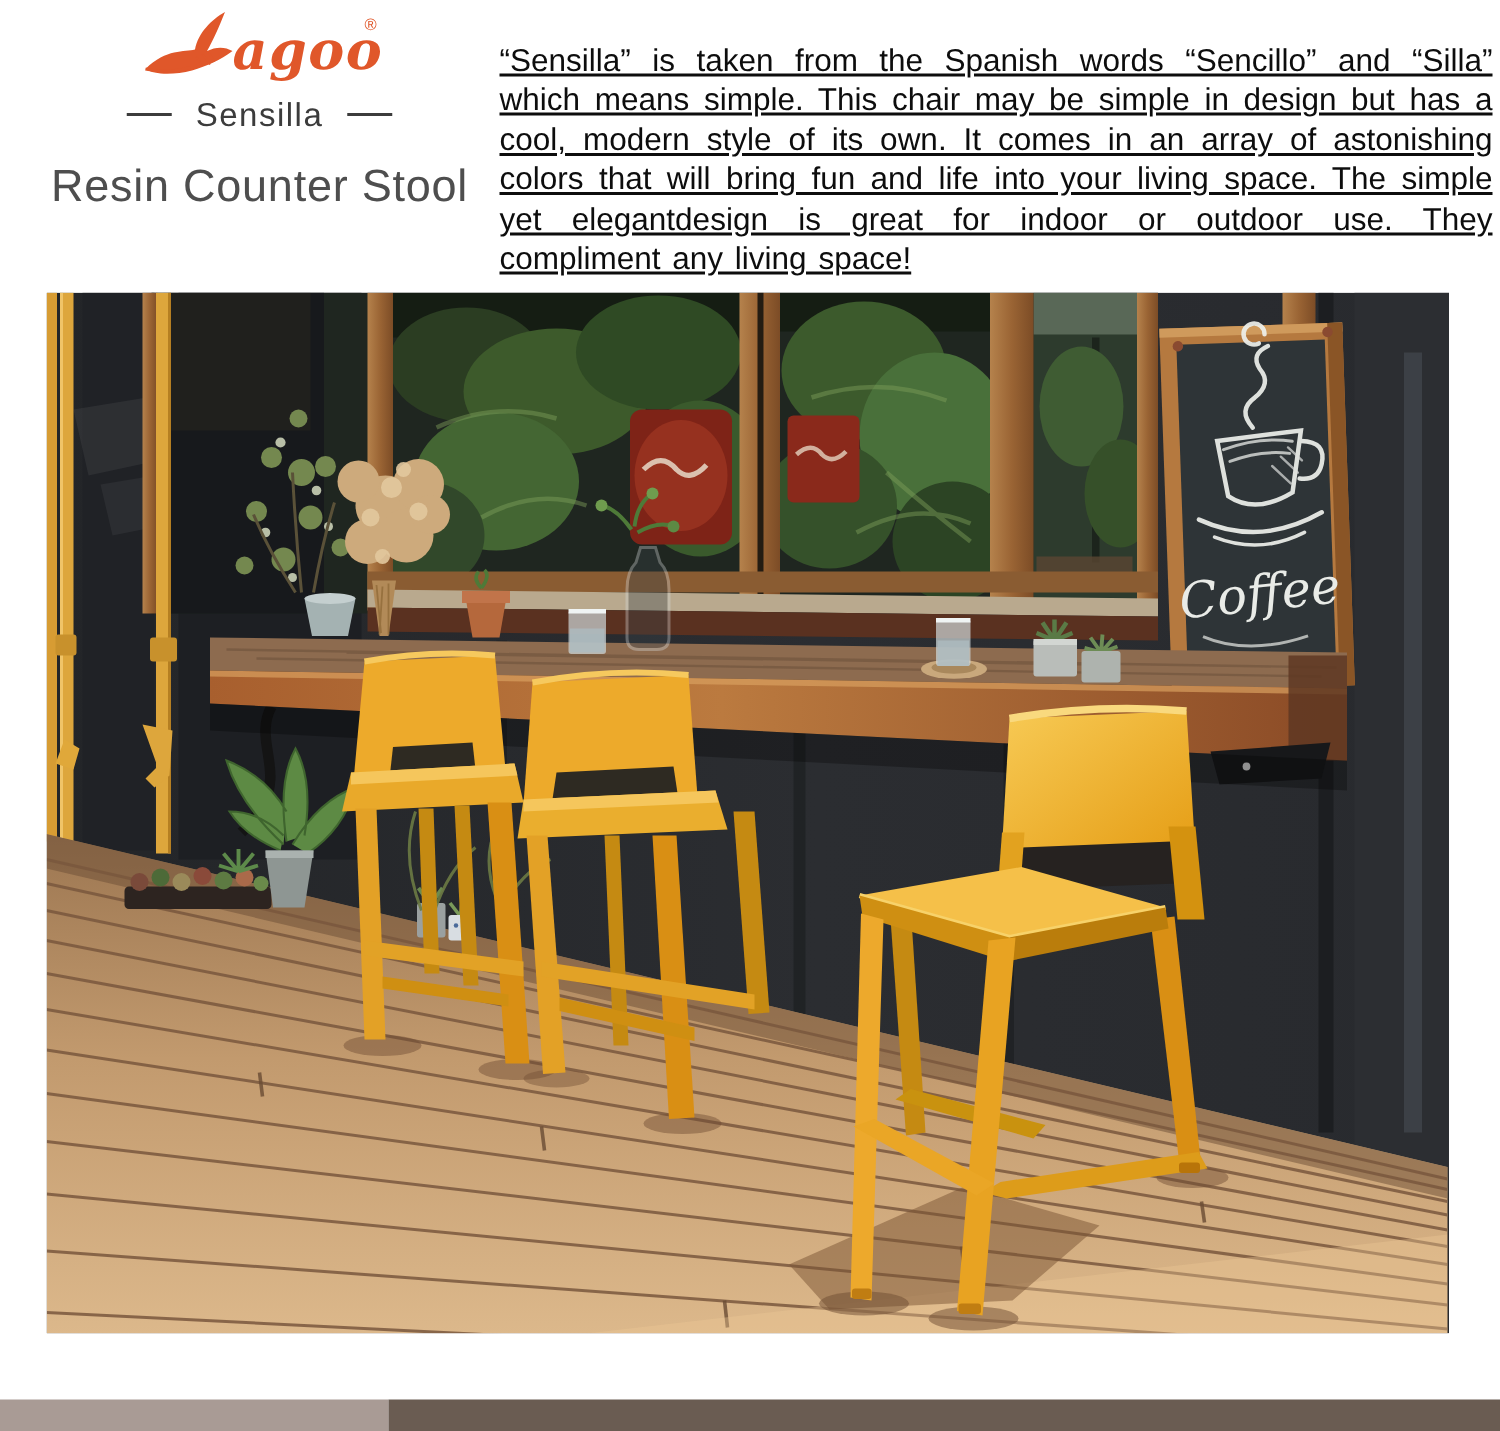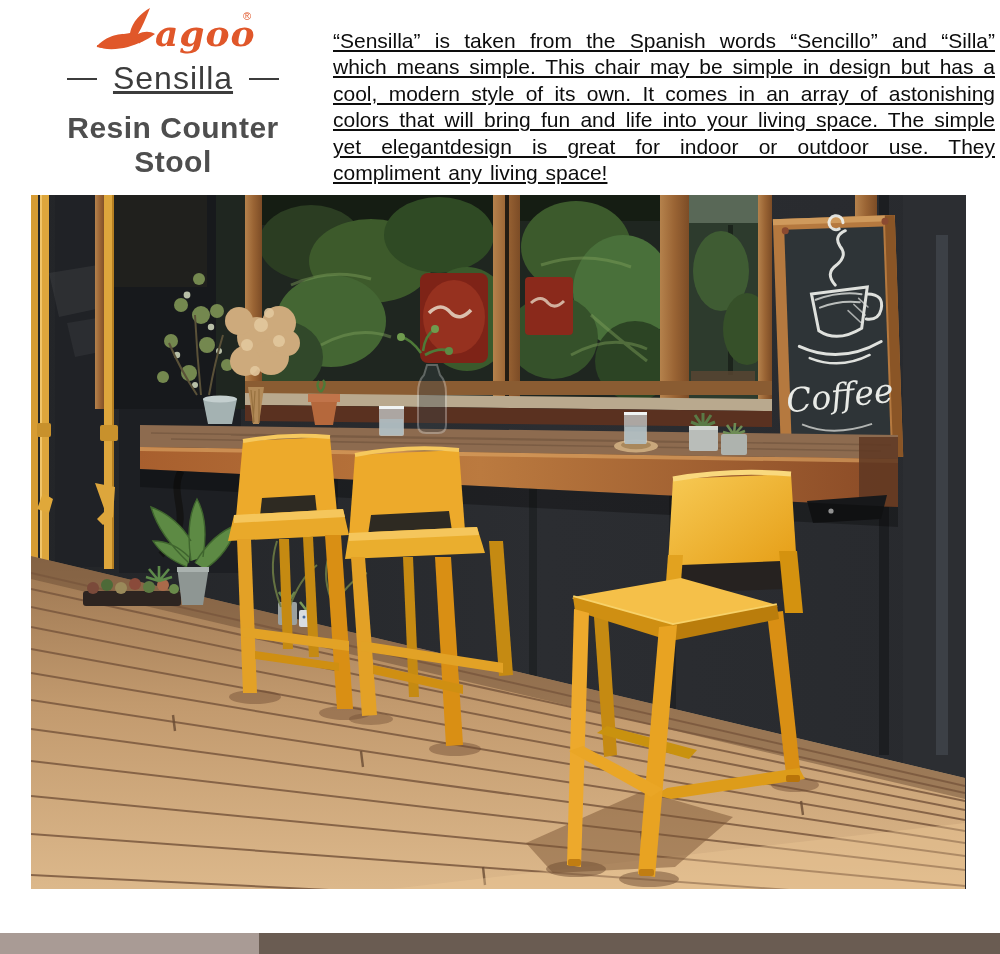--- a/index.html
+++ b/index.html
@@ -4,22 +4,22 @@
 <style>
   html,body{margin:0;padding:0;background:#ffffff;}
   .page{position:relative;width:1000px;height:954px;background:#fff;overflow:hidden;
         font-family:"Liberation Sans",sans-serif;}
   
   .header-left{position:absolute;left:28px;top:4px;width:290px;text-align:center;}
   .brand-logo{display:block;margin:0 auto;}
   .title-row{display:flex;align-items:center;justify-content:center;gap:16px;
              margin-top:2px;color:var(--title-gray,#3c3c3c);}
   .title-row .dash{font-size:30px;font-weight:400;transform:translateY(-2px);}
-  .product-name{font-size:32px;font-weight:400;letter-spacing:1px;margin:0;color:var(--title-gray,#3c3c3c);text-decoration:underline;}
-  .product-subtitle{font-size:30px;font-weight:700;margin:14px 0 0 0;color:var(--subtitle-gray,#4e4e4e);letter-spacing:.5px;}
+  .product-name{font-size:22px;font-weight:400;letter-spacing:1px;margin:0;color:var(--title-gray,#3c3c3c);}
+  .product-subtitle{font-size:30px;font-weight:400;margin:14px 0 0 0;color:var(--subtitle-gray,#4e4e4e);letter-spacing:.5px;}
   .description{position:absolute;left:333px;top:7px;width:662px;
                font-size:21px;line-height:1.26;color:var(--body-black,#0d0d0d);
                text-align:justify;word-spacing:2px;text-decoration:underline;}
   
   .photo{position:absolute;left:31px;top:195px;width:935px;height:694px;overflow:hidden;}
   .photo svg{display:block;}
   
   .footer{position:absolute;left:0;top:933px;width:1000px;height:21px;display:flex;}
   .footer .seg-left{width:259px;height:100%;background:var(--footer-left,#a99b95);}
   .footer .seg-right{flex:1;height:100%;background:var(--footer-right,#6a5c52);}

